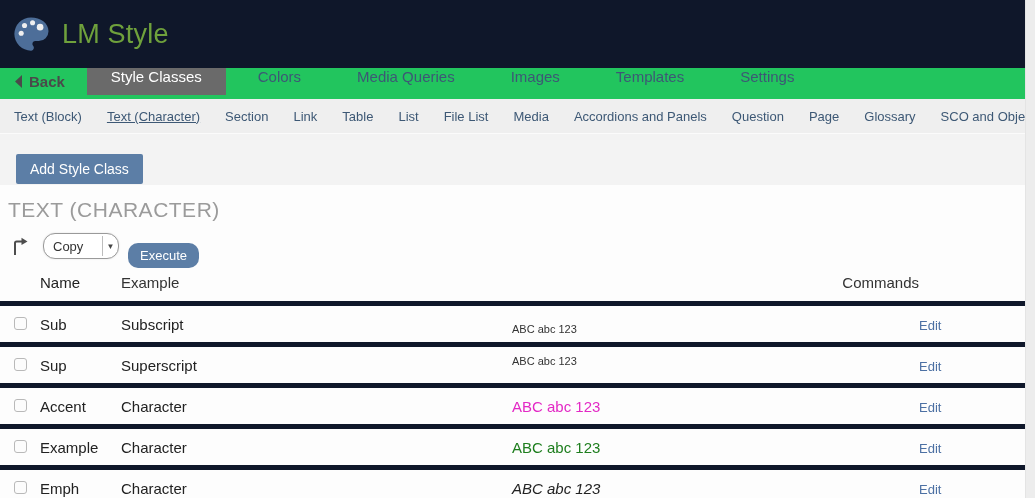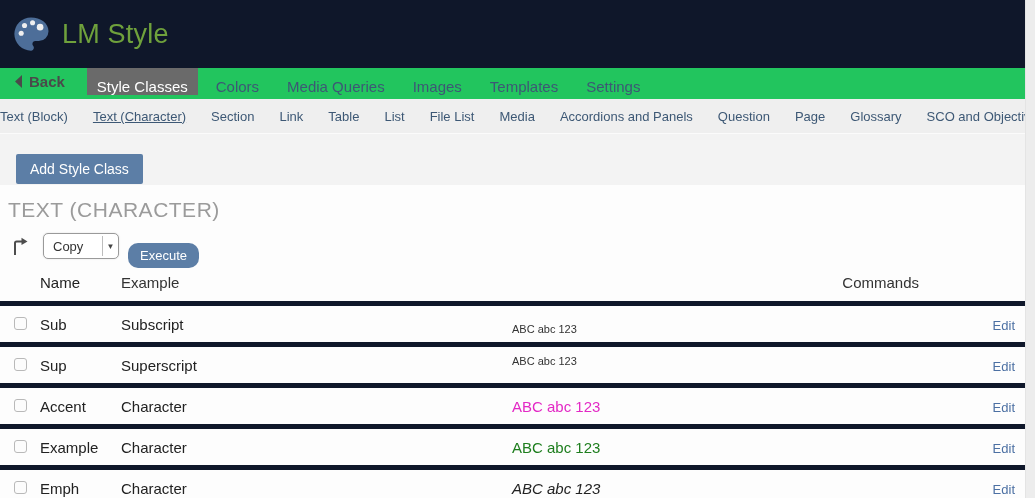--- a/index.html
+++ b/index.html
@@ -26,28 +26,28 @@
   .tabbar {
     background:#22c55e; height:31px; display:flex; align-items:stretch;
     border-bottom:4px solid #22c55e; width:1025px;
   }
   .back-link {
     display:flex; align-items:center; gap:6px; padding:0 14px 0 14px;
     font-size:15px; color:#4a4a4a; cursor:pointer; font-weight:600;
   }
   .back-chevron { width:9px; height:13px; fill:#4a4a4a; }
   .tab {
-    display:flex; align-items:flex-end; padding:0 10px; font-size:15px;
+    display:flex; align-items:flex-start; padding:0 24px; font-size:15px;
     color:#3d5875; cursor:pointer; margin-left:8px;
   }
   .tab.active { background:#6a6a6a; color:#ffffff; }
   
   .subnav {
     background:#efefef; height:34px; display:flex; align-items:center;
-    padding-left:0; width:1025px;
+    padding-left:14px; width:1025px;
   }
   .subnav-item {
     font-size:13px; color:#3d5875; margin-right:25px; cursor:pointer;
     white-space:nowrap;
   }
   .subnav-item.active { text-decoration:underline; }
   
   .add-band {
     background:#f3f3f3; height:52px; display:flex; align-items:center;
     padding-left:16px; width:1025px; border-top:1px solid #fbfbfb;
@@ -60,21 +60,21 @@
   .section-heading {
     margin:13px 0 6px 8px; font-size:21px; color:#9b9b9b;
     letter-spacing:.5px;
   }
   .toolbar {
     display:flex; align-items:center; padding-left:12px; height:36px;
   }
   .branch-arrow-icon { width:17px; height:19px; }
   .fake-select {
     margin-left:14px; display:flex; align-items:center; background:#ffffff;
-    border:1px solid #9a9a9a; border-radius:5px; height:26px; width:76px;
+    border:1px solid #9a9a9a; border-radius:12px; height:26px; width:76px;
     box-shadow:0 0 2px rgba(0,0,0,.12); cursor:pointer;
   }
   .fake-select .sel-value { flex:1; font-size:13px; color:#333; padding-left:9px; }
   .fake-select .sel-arrow-box {
     width:16px; height:20px; border-left:1px solid #bdbdbd; display:flex;
     align-items:center; justify-content:center; font-size:8px; color:#444;
   }
   .toolbar .btn-blue { margin-left:9px; padding:5px 12px; font-size:13px;border-radius:10px; }
   
   .style-table { width:1025px; }
@@ -85,21 +85,21 @@
   .thead { height:37px; font-size:15px; color:#333; }
   .thead .cell-commands { text-align:right; }
   .tbody-row { height:41px; border-top:5px solid #0f172a; font-size:15px; }
   .tbody-row:first-of-type { border-top:1px solid #8f8f8f; }
   .checkbox {
     width:13px; height:13px; border:1px solid #b9b9b9; border-radius:3px;
     background:#fcfcfc; display:inline-block; cursor:pointer;
   }
   .cell-name, .cell-type { color:#222; }
   .cell-example { font-size:15px; }
-  .cell-commands { text-align:right; }
+  .cell-commands { text-align:left; }
   .edit-link { color:#4c70a3; font-size:13px; text-decoration:none; cursor:pointer; }
   
   .ex-sub  { font-size:11px; position:relative; top:3px; color:#333; }
   .ex-sup  { font-size:11px; position:relative; top:-6px; color:#333; }
   .ex-accent  { color:#e329c5; }
   .ex-comment { color:#1e7e1e; }
   .ex-emph    { font-style:italic; color:#222; }
 </style>
 </head>
 <body>

